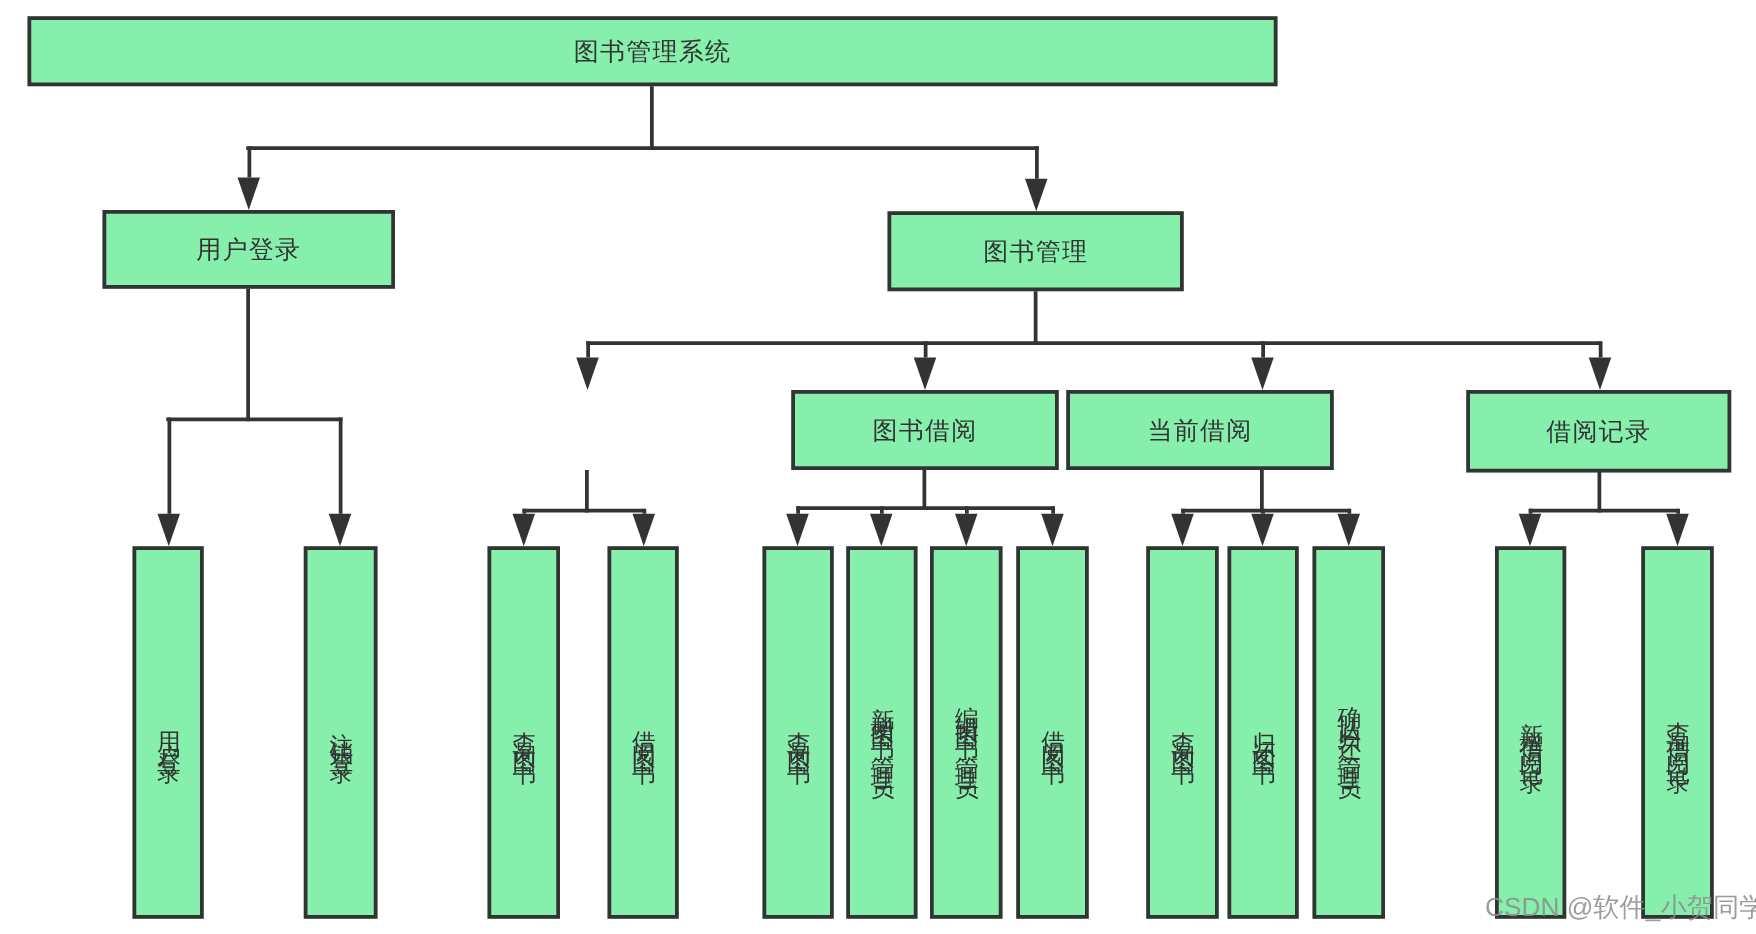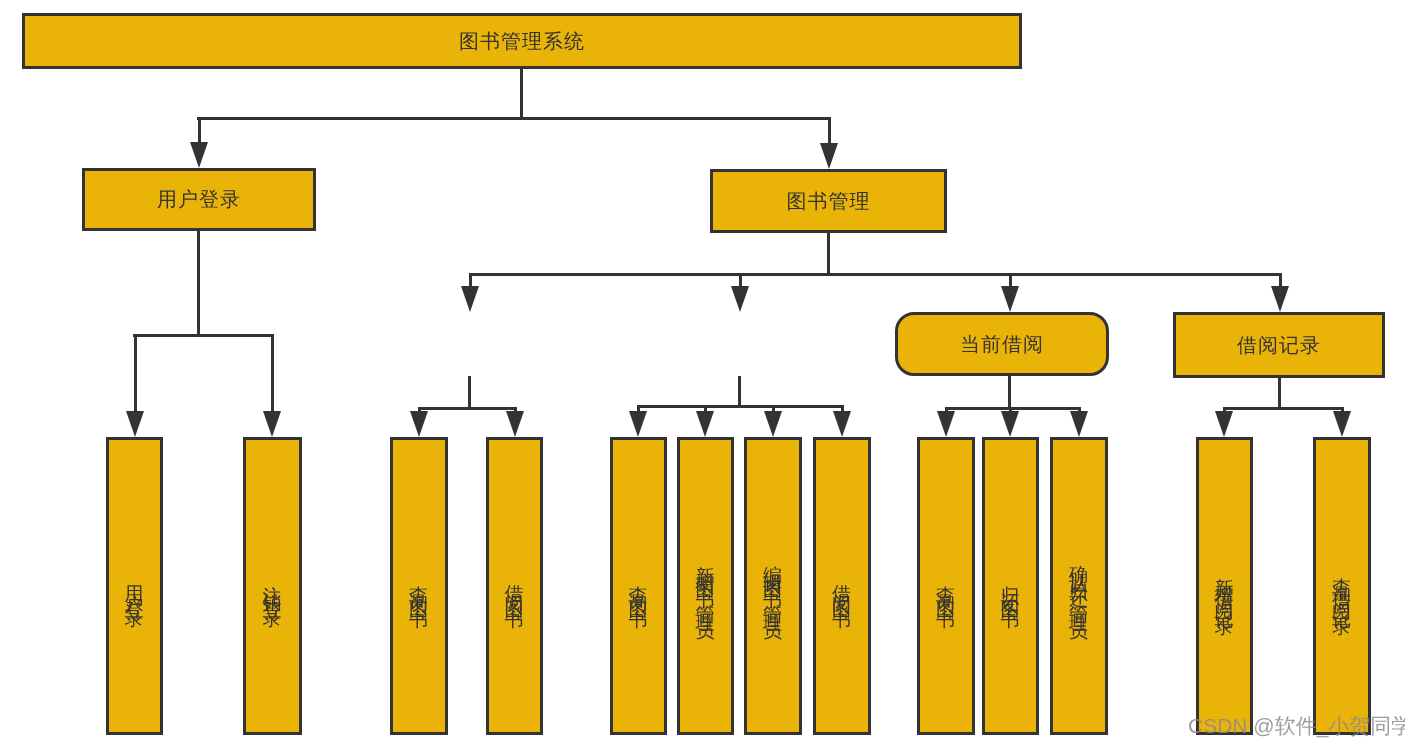--- a/index.html
+++ b/index.html
@@ -9,21 +9,21 @@
     height: 747px;
     background: #ffffff;
     overflow: hidden;
     font-family: "Liberation Sans", sans-serif;
     color: #333333;
   }
   .node {
     position: absolute;
     box-sizing: border-box;
     border: 3px solid #333333;
-    background: #eab308;
+    background: #86efac;
     display: flex;
     align-items: center;
     justify-content: center;
   }
   .node .hlabel {
     font-size: 20px;
     letter-spacing: 1px;
     white-space: nowrap;
     color: #333333;
   }
@@ -117,21 +117,24 @@
     </div>
   <div class="arrow" style="left:1001px; top:273px; height:39px;">
       <i class="shaft"></i>
       <i class="head"></i>
     </div>
   <div class="arrow" style="left:1271px; top:273px; height:39px;">
       <i class="shaft"></i>
       <i class="head"></i>
     </div>
 
-  <div class="node" style="left:895px; top:312px; width:214px; height:64px;border-radius:19px;">
+  <div class="node" style="left:633px; top:312px; width:214px; height:64px;">
+    <span class="hlabel">图书借阅</span>
+  </div>
+  <div class="node" style="left:853px; top:312px; width:214px; height:64px;">
     <span class="hlabel">当前借阅</span>
   </div>
   <div class="node" style="left:1173px; top:312px; width:212px; height:66px;">
     <span class="hlabel">借阅记录</span>
   </div>
 
   <div class="line" style="left:468px; top:376px; width:3px; height:34px;"></div>
   <div class="line" style="left:418px; top:407px; width:98px; height:3px;"></div>
   <div class="arrow" style="left:410px; top:407px; height:30px;">
       <i class="shaft"></i>

